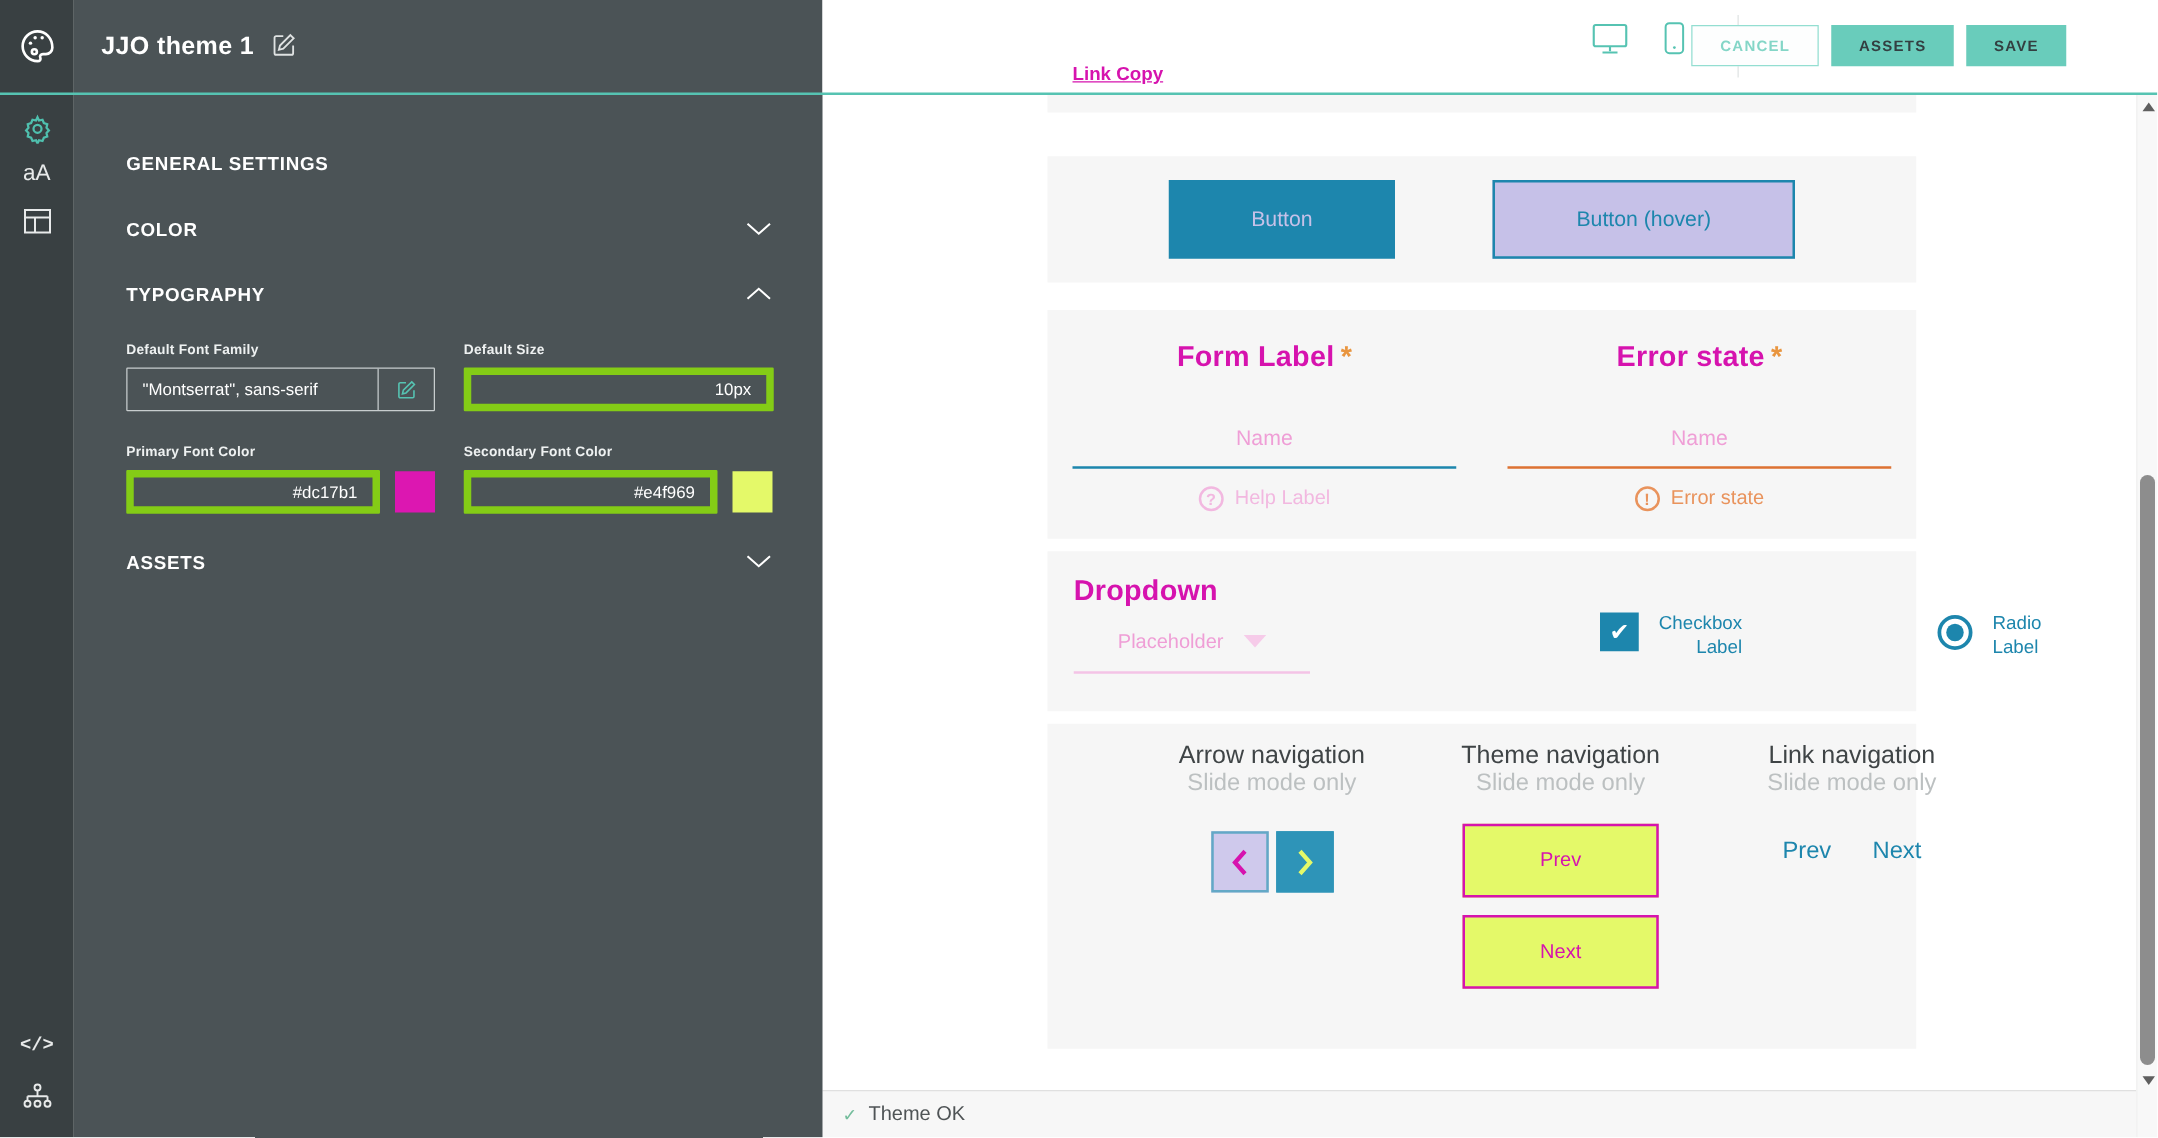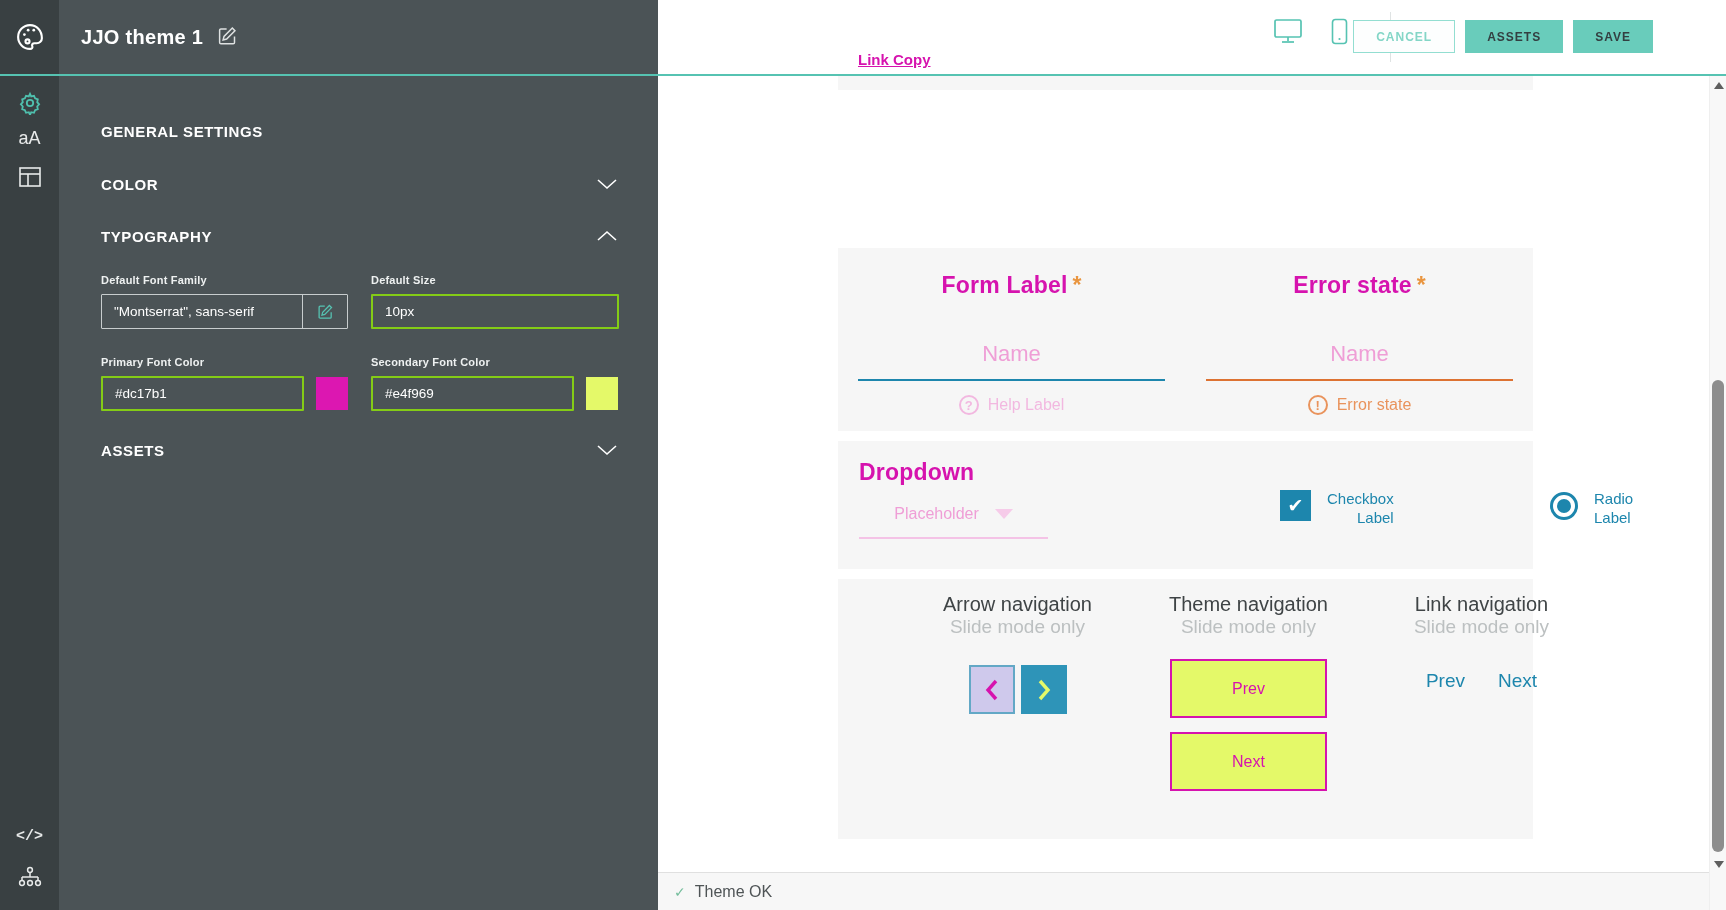--- a/index.html
+++ b/index.html
@@ -16,22 +16,22 @@
   .sb-header { position:absolute; left:0; top:0; width:599px; height:75px; display:flex; align-items:center; padding-left:22px; }
   .sb-title { color:#fff; font-size:20px; font-weight:bold; letter-spacing:0.3px; }
   .sb-edit { margin-left:14px; cursor:pointer; }
   .teal-line { position:absolute; left:0; top:74px; width:1726px; height:2px; background:#56c3b2; z-index:30; }
 
   .sb-section { position:absolute; left:42px; right:40px; color:#fff; font-weight:bold; font-size:15px;
                 letter-spacing:0.6px; display:flex; justify-content:space-between; align-items:center; cursor:pointer; }
   .chev { flex:none; }
 
   .f-label { position:absolute; color:#eef1f1; font-size:11px; font-weight:bold; letter-spacing:0.2px; }
-  .f-input { position:absolute; height:35px; background:transparent; border:2px solid #84cc16; color:#fff;
-             font-size:13.5px; padding:0 12px; font-family:"Liberation Sans", sans-serif; border-radius:1px; }
+  .f-input { position:absolute; height:35px; background:transparent; border:6px solid #84cc16; color:#fff;
+             font-size:13.5px; padding:0 12px; font-family:"Liberation Sans", sans-serif; border-radius:1px;text-align:right; }
   .f-group { position:absolute; height:35px; border:1px solid #c8cdce; display:flex; border-radius:1px; }
   .f-group input { flex:1; background:transparent; border:none; outline:none; color:#fff; font-size:13.5px;
                    padding:0 12px; font-family:"Liberation Sans", sans-serif; min-width:0; }
   .f-editbtn { width:45px; border-left:1px solid #c8cdce; display:flex; align-items:center; justify-content:center; cursor:pointer; }
   .swatch { position:absolute; width:32px; height:33px; cursor:pointer; }
 
   
   .content { position:absolute; left:658px; top:0; width:1068px; height:910px; background:#fff;border-radius:15px; }
   .topbar { position:absolute; left:0; top:0; right:0; height:75px; background:#fff; z-index:8; }
   .tb-icons { position:absolute; top:0; left:615px; height:66px; display:flex; align-items:center; gap:28px; color:#56c3b2; }
@@ -47,21 +47,21 @@
   .link-copy { position:absolute; left:200px; top:51px; z-index:9; color:#d613ae; font-size:15px;
                font-weight:bold; text-decoration:underline; cursor:pointer; }
 
   .pv-btn { border:none; font-size:17px; cursor:pointer; font-family:"Liberation Sans", sans-serif; }
   .pv-btn.normal { background:#1d86ad; color:#c6c1e8; width:181px; height:63px; }
   .pv-btn.hover  { background:#c6c1e8; color:#1d86ad; border:2px solid #1d86ad; width:242px; height:63px; }
 
   .form-col { position:absolute; top:0; width:347px; height:100%; text-align:center; }
   .pv-h { color:#d613ae; font-size:23px; font-weight:bold; letter-spacing:0.2px; }
   .req { color:#e9953f; font-size:23px; font-weight:bold; margin-left:5px; }
-  .pv-input { width:307px; margin:0 auto; text-align:center; font-size:22px; color:#ef9ed6; padding-bottom:12px; }
+  .pv-input { width:307px; margin:0 auto; text-align:center; font-size:17px; color:#ef9ed6; padding-bottom:12px; }
   .u-teal { border-bottom:2px solid #1d86ad; }
   .u-orange { border-bottom:2px solid #dd7232; }
   .help-row { margin-top:14px; font-size:16px; display:flex; align-items:center; justify-content:center; gap:9px; }
   .help-pink { color:#f2b8e0; }
   .help-orange { color:#e9935c; }
   .ring { display:inline-flex; width:20px; height:20px; border-radius:50%; border:2px solid currentColor;
           align-items:center; justify-content:center; font-size:13px; font-weight:bold; }
 
   .dd-title { position:absolute; left:21px; top:18px; }
   .dd-field { position:absolute; left:21px; top:64px; width:189px; border-bottom:2px solid #f4c3e6;
@@ -232,20 +232,24 @@
       <div class="tb-buttons">
         <button class="tb-btn cancel">CANCEL</button>
         <button class="tb-btn solid">ASSETS</button>
         <button class="tb-btn solid">SAVE</button>
       </div>
     </div>
 
     <div class="card" style="top:76px; height:14px;"></div>
     <a class="link-copy">Link Copy</a>
 
+    <div class="card" style="top:125px; height:101px; display:flex; align-items:center; justify-content:center; gap:78px;">
+      <button class="pv-btn normal">Button</button>
+      <button class="pv-btn hover">Button (hover)</button>
+    </div>
 
     <div class="card" style="top:248px; height:183px;">
       <div class="form-col" style="left:0;">
         <div style="margin-top:24px;">
           <span class="pv-h">Form Label</span><span class="req">*</span>
         </div>
         <div class="pv-input u-teal" style="margin-top:42px;">Name</div>
         <div class="help-row help-pink">
           <span class="ring">?</span>
           <span>Help Label</span>

